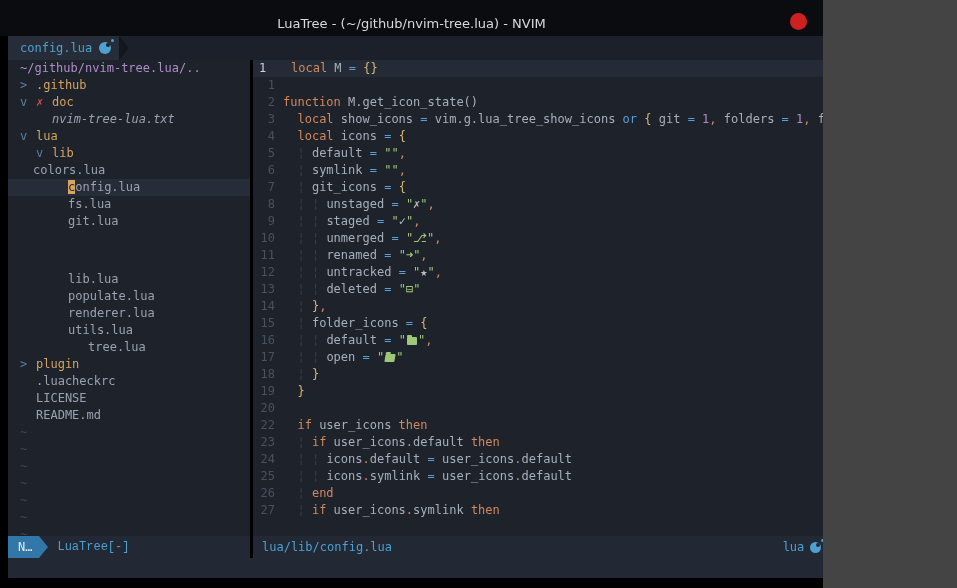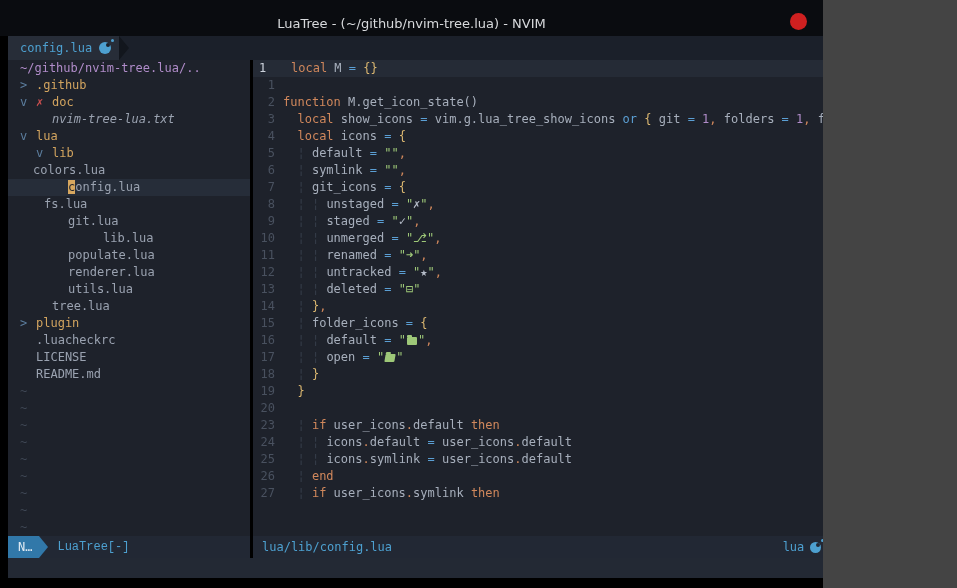--- a/index.html
+++ b/index.html
@@ -112,27 +112,27 @@
       <div class="tree-pane">
           <div id="tree-rows">
             <div class="tree-row" style="padding-left: 12px;"><span class="tlabel root">~/github/nvim-tree.lua/..</span></div>
             <div class="tree-row" style="padding-left: 12px;"><span class="chev">&gt;</span><span class="tlabel dir">.github</span></div>
             <div class="tree-row" style="padding-left: 12px;"><span class="chev">v</span><span class="gitmark">✗</span><span class="tlabel dir">doc</span></div>
             <div class="tree-row" style="padding-left: 44px; font-style: italic;"><span class="tlabel file">nvim-tree-lua.txt</span></div>
             <div class="tree-row" style="padding-left: 12px;"><span class="chev">v</span><span class="tlabel dir">lua</span></div>
             <div class="tree-row" style="padding-left: 28px;"><span class="chev">v</span><span class="tlabel dir">lib</span></div>
             <div class="tree-row" style="padding-left: 25px;"><span class="tlabel file">colors.lua</span></div>
             <div class="tree-row hl" style="padding-left: 60px;"><span class="tlabel file"><span class="block-cursor">c</span>onfig.lua</span></div>
-            <div class="tree-row" style="padding-left: 36px;"><span class="tlabel file">fs.lua</span></div>
+            <div class="tree-row" style="padding-left: 60px;"><span class="tlabel file">fs.lua</span></div>
             <div class="tree-row" style="padding-left: 60px;"><span class="tlabel file">git.lua</span></div>
-            <div class="tree-row" style="padding-left: 95px;"><span class="tlabel file">lib.lua</span></div>
+            <div class="tree-row" style="padding-left: 60px; margin-top: 41px;"><span class="tlabel file">lib.lua</span></div>
             <div class="tree-row" style="padding-left: 60px;"><span class="tlabel file">populate.lua</span></div>
             <div class="tree-row" style="padding-left: 60px; text-align: right;"><span class="tlabel file">renderer.lua</span></div>
             <div class="tree-row" style="padding-left: 60px;"><span class="tlabel file">utils.lua</span></div>
-            <div class="tree-row" style="padding-left: 44px;"><span class="tlabel file">tree.lua</span></div>
+            <div class="tree-row" style="padding-left: 44px; margin-left: 36px;"><span class="tlabel file">tree.lua</span></div>
             <div class="tree-row" style="padding-left: 12px;"><span class="chev">&gt;</span><span class="tlabel dir">plugin</span></div>
             <div class="tree-row" style="padding-left: 28px;"><span class="tlabel file">.luacheckrc</span></div>
             <div class="tree-row" style="padding-left: 28px;"><span class="tlabel file">LICENSE</span></div>
             <div class="tree-row" style="padding-left: 28px;"><span class="tlabel file">README.md</span></div>
             <div class="tilde-row">~</div>
             <div class="tilde-row">~</div>
             <div class="tilde-row">~</div>
             <div class="tilde-row">~</div>
             <div class="tilde-row">~</div>
             <div class="tilde-row">~</div>
@@ -158,20 +158,21 @@
             <div class="code-line"><span class="lnum">11</span><span class="tok-i">  </span><span class="tok-g">¦</span><span class="tok-i"> </span><span class="tok-g">¦</span><span class="tok-i"> renamed </span><span class="tok-o">=</span><span class="tok-i"> </span><span class="tok-s">"</span><span class="tok-G">➜</span><span class="tok-s">"</span><span class="tok-p">,</span></div>
             <div class="code-line"><span class="lnum">12</span><span class="tok-i">  </span><span class="tok-g">¦</span><span class="tok-i"> </span><span class="tok-g">¦</span><span class="tok-i"> untracked </span><span class="tok-o">=</span><span class="tok-i"> </span><span class="tok-s">"</span><span class="tok-y">★</span><span class="tok-s">"</span><span class="tok-p">,</span></div>
             <div class="code-line"><span class="lnum">13</span><span class="tok-i">  </span><span class="tok-g">¦</span><span class="tok-i"> </span><span class="tok-g">¦</span><span class="tok-i"> deleted </span><span class="tok-o">=</span><span class="tok-i"> </span><span class="tok-s">"</span><span class="tok-G">⊟</span><span class="tok-s">"</span></div>
             <div class="code-line"><span class="lnum">14</span><span class="tok-i">  </span><span class="tok-g">¦</span><span class="tok-i"> </span><span class="tok-b">}</span><span class="tok-p">,</span></div>
             <div class="code-line"><span class="lnum">15</span><span class="tok-i">  </span><span class="tok-g">¦</span><span class="tok-i"> folder_icons </span><span class="tok-o">=</span><span class="tok-i"> </span><span class="tok-b">{</span></div>
             <div class="code-line"><span class="lnum">16</span><span class="tok-i">  </span><span class="tok-g">¦</span><span class="tok-i"> </span><span class="tok-g">¦</span><span class="tok-i"> default </span><span class="tok-o">=</span><span class="tok-i"> </span><span class="tok-s">"</span><span class="icon-folder"></span><span class="tok-s">"</span><span class="tok-p">,</span></div>
             <div class="code-line"><span class="lnum">17</span><span class="tok-i">  </span><span class="tok-g">¦</span><span class="tok-i"> </span><span class="tok-g">¦</span><span class="tok-i"> open </span><span class="tok-o">=</span><span class="tok-i"> </span><span class="tok-s">"</span><span class="icon-folder-open"></span><span class="tok-s">"</span></div>
             <div class="code-line"><span class="lnum">18</span><span class="tok-i">  </span><span class="tok-g">¦</span><span class="tok-i"> </span><span class="tok-b">}</span></div>
             <div class="code-line"><span class="lnum">19</span><span class="tok-i">  </span><span class="tok-b">}</span></div>
             <div class="code-line"><span class="lnum">20</span></div>
+            <div class="code-line"><span class="lnum">22</span><span class="tok-i">  </span><span class="tok-k">if</span><span class="tok-i"> user_icons </span><span class="tok-k">then</span></div>
             <div class="code-line"><span class="lnum">23</span><span class="tok-i">  </span><span class="tok-g">¦</span><span class="tok-i"> </span><span class="tok-k">if</span><span class="tok-i"> user_icons</span><span class="tok-p">.</span><span class="tok-i">default </span><span class="tok-k">then</span></div>
             <div class="code-line"><span class="lnum">24</span><span class="tok-i">  </span><span class="tok-g">¦</span><span class="tok-i"> </span><span class="tok-g">¦</span><span class="tok-i"> icons</span><span class="tok-p">.</span><span class="tok-i">default </span><span class="tok-o">=</span><span class="tok-i"> user_icons</span><span class="tok-p">.</span><span class="tok-i">default</span></div>
             <div class="code-line"><span class="lnum">25</span><span class="tok-i">  </span><span class="tok-g">¦</span><span class="tok-i"> </span><span class="tok-g">¦</span><span class="tok-i"> icons</span><span class="tok-p">.</span><span class="tok-i">symlink </span><span class="tok-o">=</span><span class="tok-i"> user_icons</span><span class="tok-p">.</span><span class="tok-i">default</span></div>
             <div class="code-line"><span class="lnum">26</span><span class="tok-i">  </span><span class="tok-g">¦</span><span class="tok-i"> </span><span class="tok-k">end</span></div>
             <div class="code-line"><span class="lnum">27</span><span class="tok-i">  </span><span class="tok-g">¦</span><span class="tok-i"> </span><span class="tok-k">if</span><span class="tok-i"> user_icons</span><span class="tok-p">.</span><span class="tok-i">symlink </span><span class="tok-k">then</span></div>
           </div>
         </div>
     </div>
 
     <div class="statusrow">

